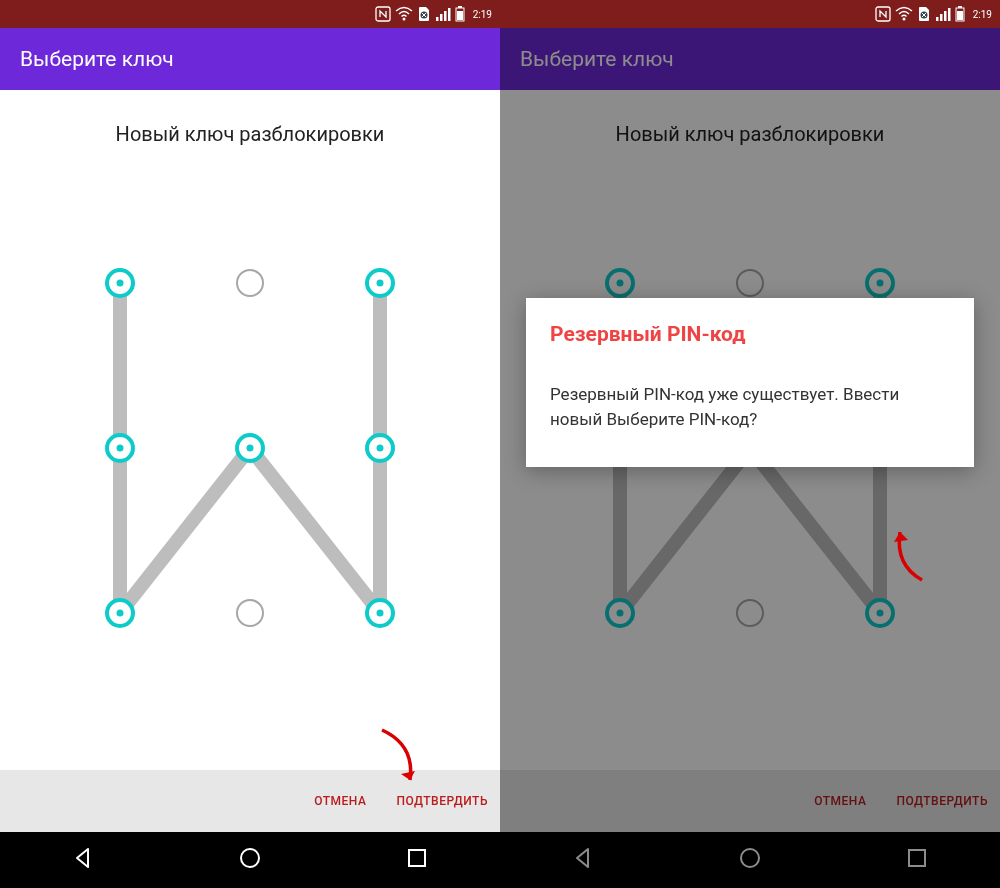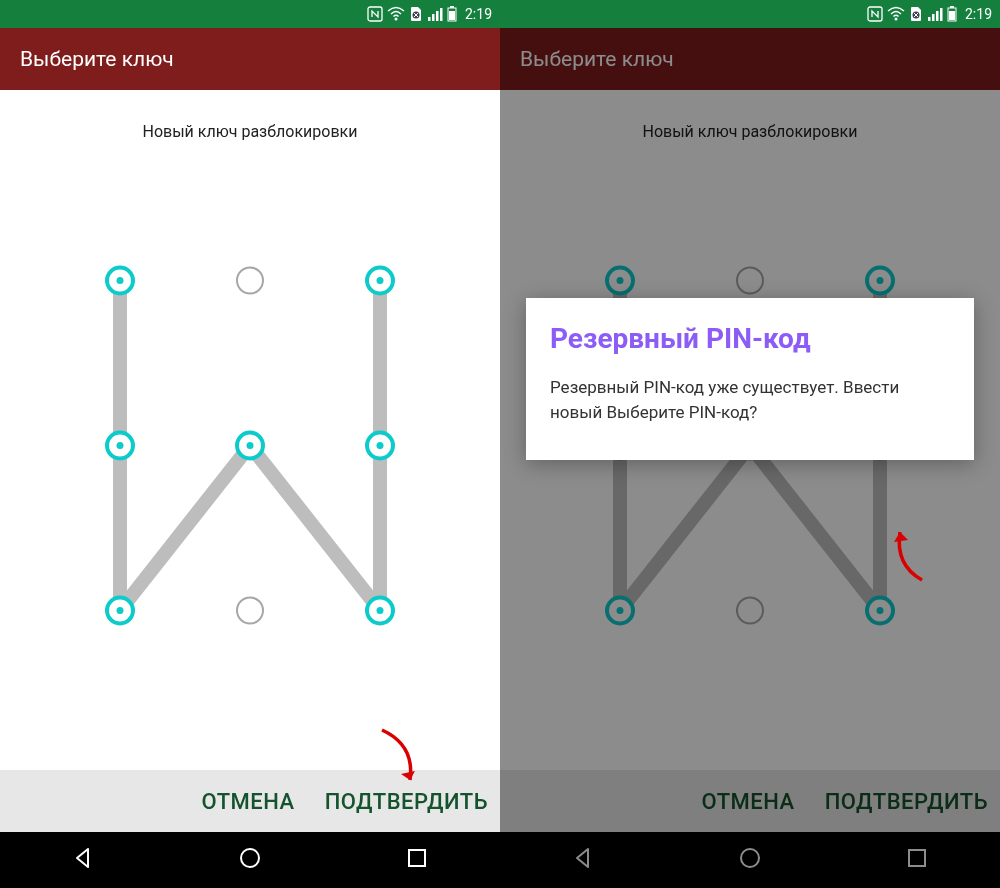--- a/index.html
+++ b/index.html
@@ -13,51 +13,51 @@
     .phone {
       width: 500px;
       height: 888px;
       position: relative;
       display: flex;
       flex-direction: column;
       overflow: hidden;
     }
     .statusbar {
       height: 28px;
-      background: #15803d;
+      background: #7f1d1d;
       display: flex;
       justify-content: flex-end;
       align-items: center;
       padding: 4px 8px;
       gap: 4px;
       color: #fff;
-      font-size: 14px;
+      font-size: 10px;
     }
     .statusbar .time { margin-left: 4px; }
     .status-icon { display: inline-flex; align-items: center; }
     .header {
       height: 62px;
-      background: #7f1d1d;
+      background: #6d28d9;
       color: #fff;
       display: flex;
       align-items: center;
       padding: 18px 20px;
       font-size: 21px;
     }
     .content {
       flex: 1;
       background: #fff;
       display: flex;
       flex-direction: column;
       align-items: center;
       position: relative;
     }
     .subtitle {
       margin-top: 32px;
-      font-size: 16px;
+      font-size: 20px;
       color: #222;
     }
     .pattern-area {
       flex: 1;
       width: 100%;
       position: relative;
     }
     .pattern-svg {
       position: absolute;
       top: 0; left: 0;
@@ -66,23 +66,23 @@
     .footer {
       height: 62px;
       background: #e7e7e7;
       display: flex;
       justify-content: flex-end;
       align-items: center;
       padding: 0 12px;
       gap: 30px;
     }
     .footer .btn {
-      font-size: 22px;
+      font-size: 12px;
       font-weight: 500;
-      color: #14532d;
+      color: #b91c1c;
       letter-spacing: 0.5px;
     }
     .navbar {
       height: 56px;
       background: #000;
       display: flex;
       justify-content: space-around;
       align-items: center;
     }
     .nav-btn { color: #fff; }
@@ -97,24 +97,24 @@
       position: absolute;
       left: 26px;
       right: 26px;
       top: 298px;
       background: #fff;
       z-index: 10;
       padding: 24px 24px 12px 24px;
       box-shadow: 0 4px 20px rgba(0,0,0,0.3);
     }
     .dialog-title {
-      font-size: 28px;
+      font-size: 21px;
       font-weight: bold;
-      color: #8b5cf6;
-      margin-bottom: 20px;
+      color: #ef4444;
+      margin-bottom: 36px;
     }
     .dialog-body {
       font-size: 17px;
       color: #333;
       line-height: 1.45;
       margin-bottom: 24px;
     }
     .dialog-actions {
       display: flex;
       justify-content: flex-end;

